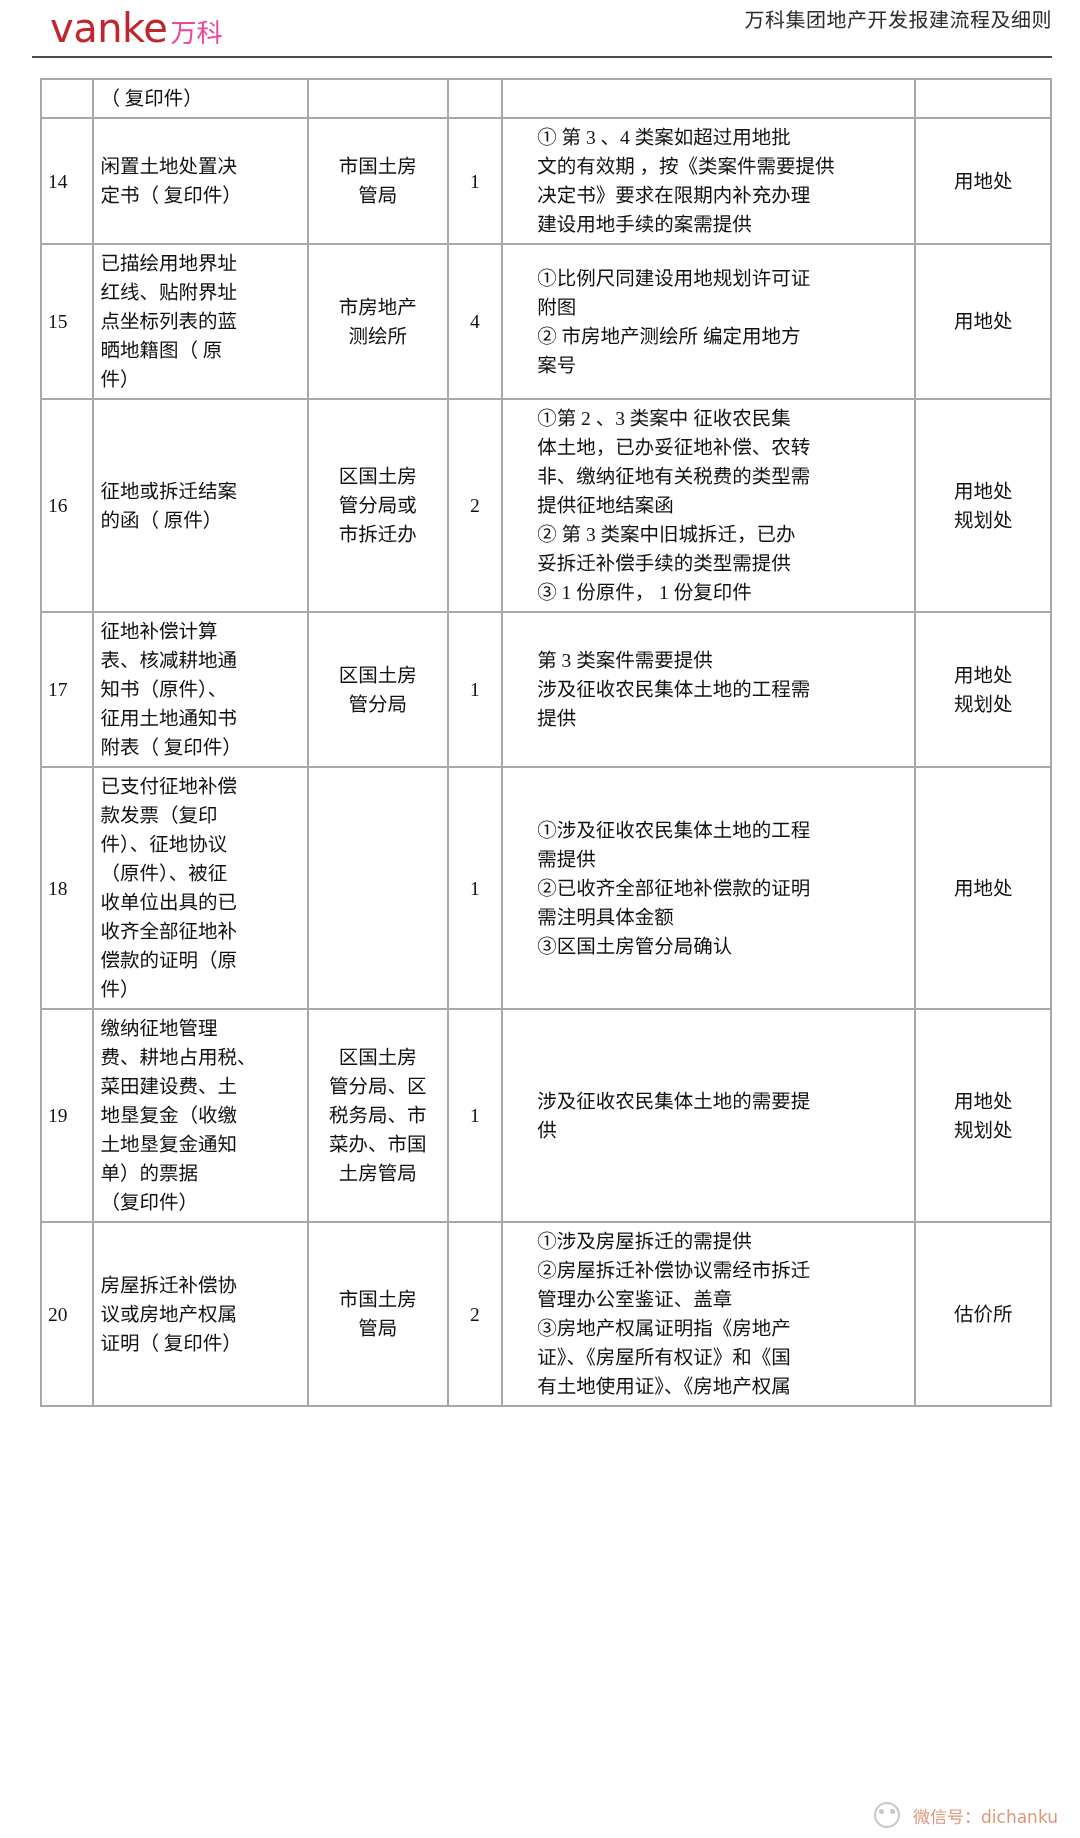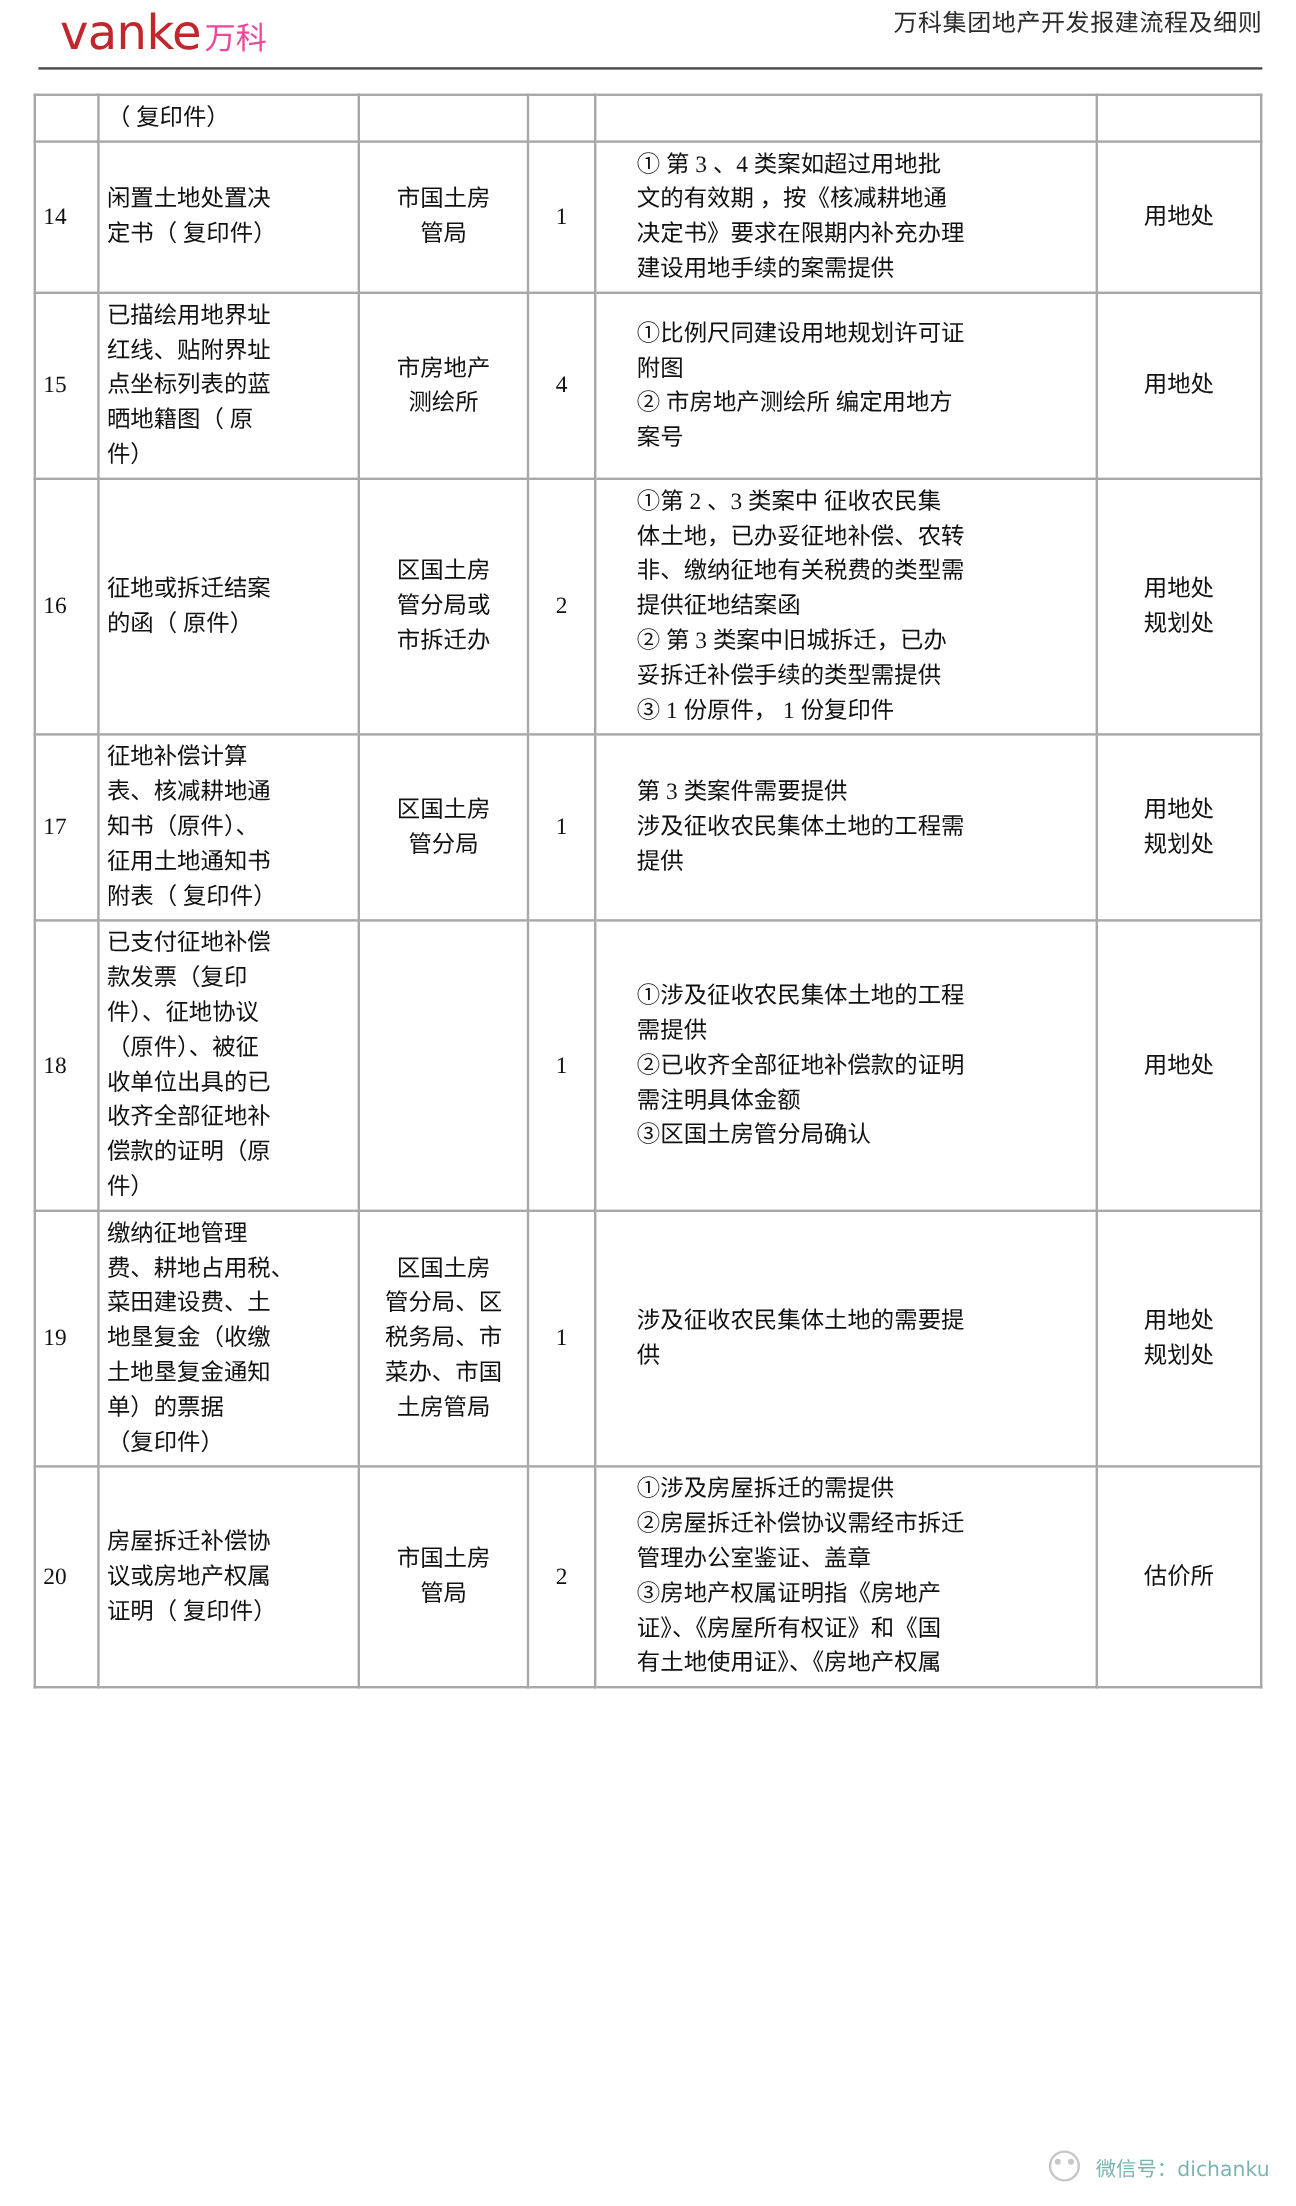--- a/index.html
+++ b/index.html
@@ -63,21 +63,21 @@
     position: absolute;
     left: 32px;
     right: 28px;
     bottom: 4px;
     height: 2px;
     background: #4b4b4b;
   }
 
   
   .table-wrap {
-    padding: 16px 28px 0 28px;
+    padding: 16px 28px 0 40px;
     box-sizing: border-box;
   }
   table.doc-table {
     width: 100%;
     border-collapse: collapse;
     table-layout: fixed;
     background: #fff;
   }
   table.doc-table td {
     border: 2px solid #a8a8a8;
@@ -103,28 +103,28 @@
   td.dept { text-align: center; }
 
   td.name .ln, td.note .ln, td.org .ln, td.dept .ln { display: block; white-space: nowrap; }
   td.name .ln { letter-spacing: 0px; }
   td.note .ln { letter-spacing: 0px; margin-left: 28px; }
 
   
   .wm {
     position: absolute;
     right: 22px;
-    bottom: 20px;
+    bottom: 10px;
     display: flex;
     align-items: center;
     gap: 13px;
     opacity: 0.55;
     font-family: "DejaVu Sans", sans-serif;
     font-size: 17px;
-    color: #0f766e;
+    color: #c2410c;
     white-space: nowrap;
   }
   .wm-logo {
     width: 22px; height: 22px;
     border-radius: 50%;
     border: 2px solid #9a9a9a;
     position: relative;
     flex: 0 0 auto;
   }
   .wm-logo::before, .wm-logo::after {
@@ -179,21 +179,21 @@
             <span class="ln">闲置土地处置决</span>
             <span class="ln">定书（ 复印件）</span>
           </td>
           <td class="org">
             <span class="ln">市国土房</span>
             <span class="ln">管局</span>
           </td>
           <td class="qty">1</td>
           <td class="note">
             <span class="ln">① 第 3 、4 类案如超过用地批</span>
-            <span class="ln">文的有效期 ，按《核减耕地通</span>
+            <span class="ln">文的有效期 ，按《类案件需要提供</span>
             <span class="ln">决定书》要求在限期内补充办理</span>
             <span class="ln">建设用地手续的案需提供</span>
           </td>
           <td class="dept">
             <span class="ln">用地处</span>
           </td>
         </tr>
         <tr>
           <td class="idx">15</td>
           <td class="name">

